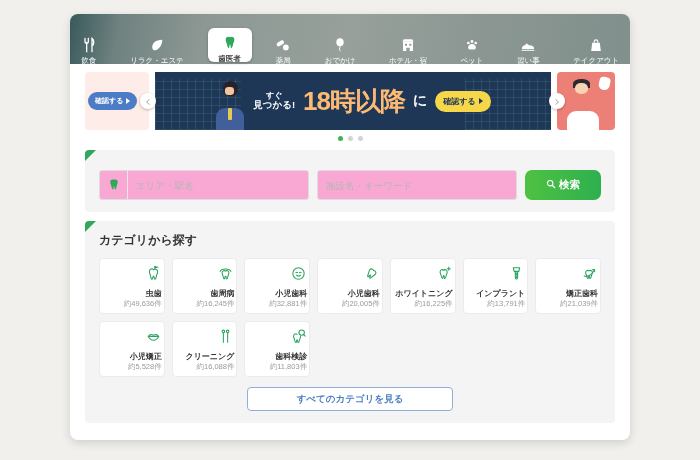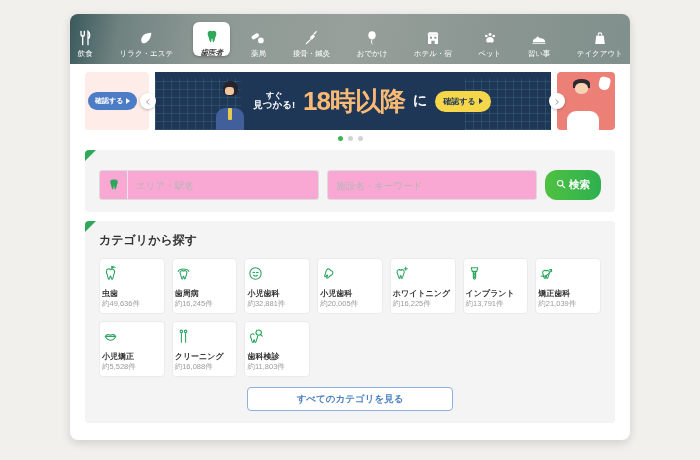--- a/index.html
+++ b/index.html
@@ -10,38 +10,38 @@
     font-family:"Liberation Sans","DejaVu Sans",sans-serif;
     color:#333;
   }
   .card {
     position:absolute; left:70px; top:14px; width:560px; height:426px;
     background:#fff; border-radius:8px; overflow:hidden;
     box-shadow:0 3px 10px rgba(0,0,0,.14);
   }
   
   .nav {
-    height:50px; display:flex; align-items:center;
+    height:50px; display:flex; align-items:flex-end;
     background:linear-gradient(100deg,#39595c 0%,#6f8280 9%,#8d9894 24%,#97a09b 50%,#8b9692 74%,#80908c 100%);
     gap:12px;
   }
   .nav-item {
     flex:1 1 auto; display:flex; flex-direction:column; align-items:center;
     justify-content:flex-start; padding:9px 4px 0; cursor:pointer; min-width:0;
   }
   .nav-item .nico { width:16px; height:16px; color:#fff; flex:0 0 auto; }
   .nav-item .nlabel {
     margin-top:4px; font-size:7.5px; color:#fff; white-space:nowrap; line-height:1;
   }
   .nav-item.active {
     background:#fff; border-radius:6px; margin:2px 1px; padding-top:7px;
     box-shadow:0 1px 3px rgba(0,0,0,.25);
   }
   .nav-item.active .nico { color:#2fa85c; }
-  .nav-item.active .nlabel { color:#444; font-weight:bold;font-style:italic; }
+  .nav-item.active .nlabel { color:#444; font-weight:bold; }
   
   .banner-row { position:relative; margin:8px 15px 0; height:58px; display:flex; }
   .banner-left {
     width:64px; flex:0 0 auto; background:#fdece7; border-radius:4px;
     display:flex; align-items:center; overflow:hidden; cursor:pointer;
   }
   .pill-blue {
     margin-left:3px; background:#4d7cc7; color:#fff; font-size:7px; font-weight:bold;
     border:none; border-radius:10px; padding:4px 7px; display:flex; align-items:center; gap:3px;
     cursor:pointer; white-space:nowrap;
@@ -114,31 +114,31 @@
   
   .search-row { display:flex; gap:8px; margin-top:9px; height:30px; }
   .input-box { background:#f9a8d4; border:1px solid #ddd; border-radius:3px; display:flex; align-items:center; overflow:hidden; }
   .input-area { flex:1.05; } .input-keyword { flex:1; }
   .input-icon { width:28px; align-self:stretch; display:flex; align-items:center; justify-content:center;
     border-right:1px solid #e8e8e8; color:#2fa85c; }
   .input-icon svg { width:14px; height:14px; }
   .input-box input { border:none; outline:none; flex:1; min-width:0; font-size:9.5px; padding:0 8px; color:#333; background:transparent; }
   .input-box input::placeholder { color:#b5b5b5; }
   .search-btn {
-    width:56px; flex:0 0 auto; border:none; border-radius:12px; cursor:pointer;
+    width:76px; flex:0 0 auto; border:none; border-radius:7px; cursor:pointer;
     background:linear-gradient(90deg,#4fc142,#2eb04f); color:#fff;
     font-size:10.5px; font-weight:bold; display:flex; align-items:center; justify-content:center; gap:3px;
     font-family:inherit;
   }
   .search-btn svg { width:10px; height:10px; }
   
   .cat-grid { display:grid; grid-template-columns:repeat(7,1fr); gap:7px; margin-top:9px; }
   .cat-card {
     background:#fff; border:1px solid #ebebeb; border-radius:4px; height:56px;
-    display:flex; flex-direction:column; align-items:flex-start; padding:6px 2px 5px; cursor:pointer;
+    display:flex; flex-direction:column; align-items:flex-end; padding:6px 2px 5px; cursor:pointer;
   }
   .cat-card svg { width:17px; height:17px; color:#2aa45f; flex:0 0 auto; }
   .cat-label { font-size:8px; font-weight:bold; color:#333; margin-top:2px; white-space:nowrap; }
   .cat-count { font-size:7.5px; color:#9a9a9a; margin-top:auto; white-space:nowrap; }
   .see-all {
     display:flex; align-items:center; justify-content:center; margin:10px auto 0;
     width:206px; height:24px; background:#fff; border:1px solid #8fb0da; border-radius:4px;
     color:#4a7fc1; font-size:9.5px; font-weight:bold; cursor:pointer; font-family:inherit;
   }
 </style>
@@ -185,33 +185,20 @@
         <svg viewBox="0 0 24 24">
             <g fill="currentColor">
               <rect x="2" y="6.5" width="12" height="6" rx="3" transform="rotate(-32 8 9.5)"></rect>
               <circle cx="16.3" cy="15.6" r="4.3"></circle>
             </g>
           </svg>
       </span>
       <span class="nlabel">薬局</span>
     </div>
 
-    <div class="nav-item">
-      <span class="nico">
-        <svg viewBox="0 0 24 24">
-            <g stroke="currentColor" stroke-width="1.8" fill="none" stroke-linecap="round">
-              <path d="M3.5 20.5l3-3"></path>
-              <path d="M6.5 17.5l8-8"></path>
-              <path d="M15 6l3.5-3.5"></path>
-            </g>
-            <rect x="9.2" y="8.2" width="7" height="4.5" rx="1" transform="rotate(-45 12.7 10.5)" fill="currentColor"></rect>
-          </svg>
-      </span>
-      <span class="nlabel">接骨・鍼灸</span>
-    </div>
 
     <div class="nav-item">
       <span class="nico">
         <svg viewBox="0 0 24 24">
             <ellipse cx="12" cy="8" rx="5.5" ry="6.2" fill="currentColor"></ellipse>
             <path d="M12 14.8c-1.8 2.4-.5 4.4.3 6.2" stroke="currentColor" stroke-width="1.4" fill="none" stroke-linecap="round"></path>
           </svg>
       </span>
       <span class="nlabel">おでかけ</span>
     </div>

